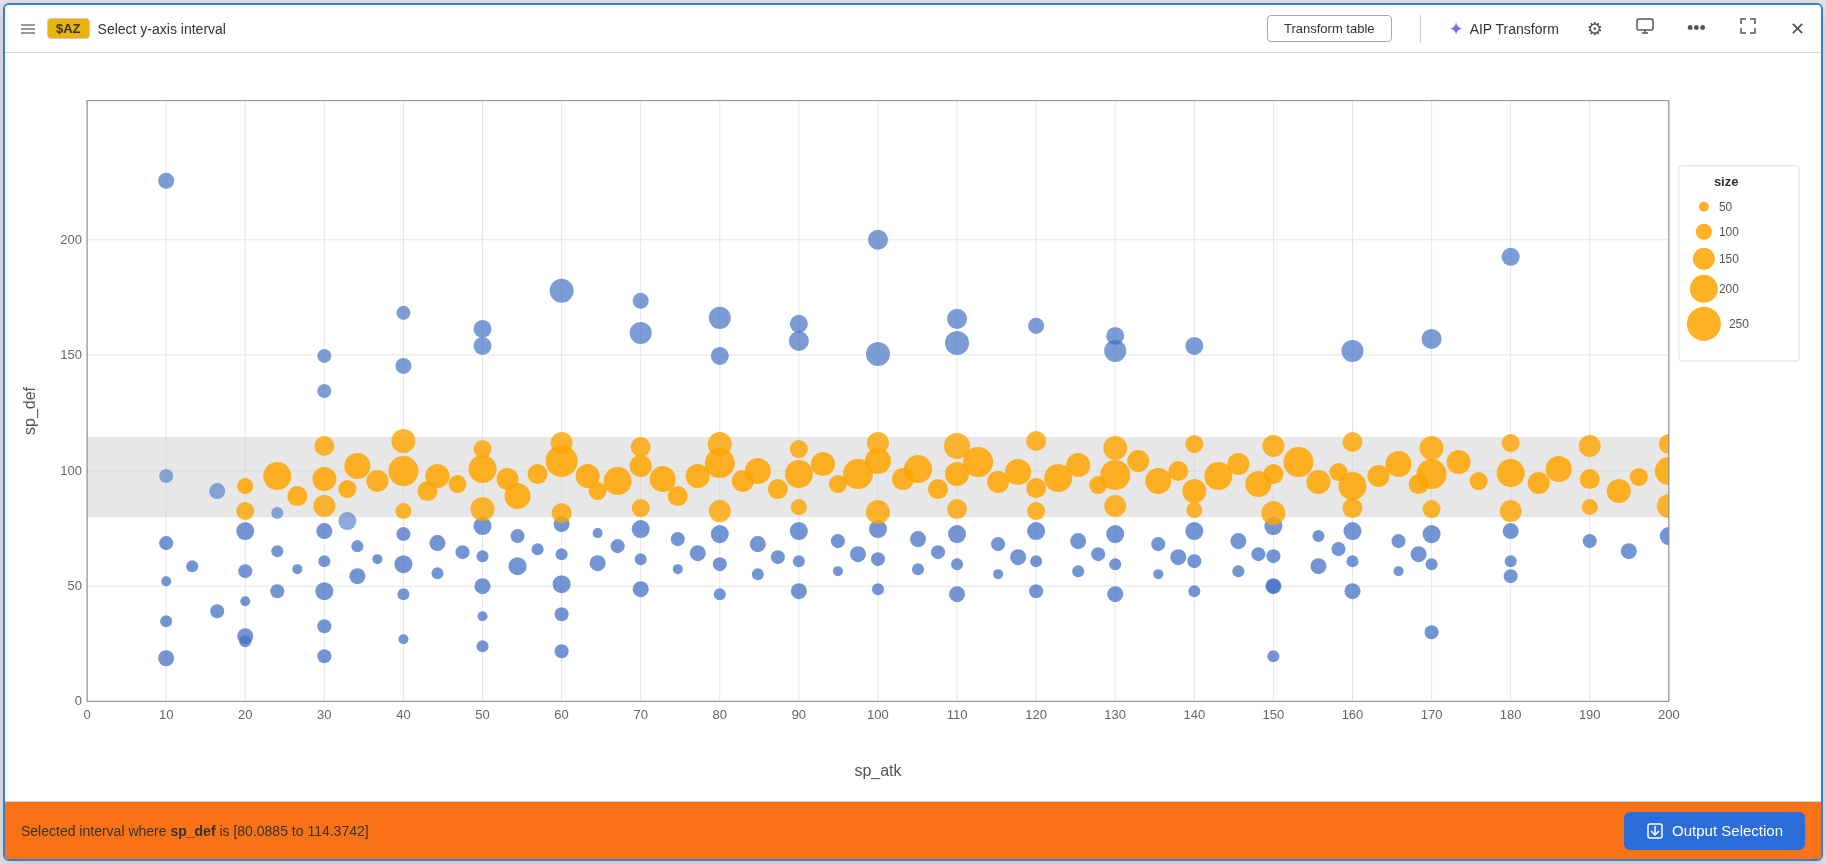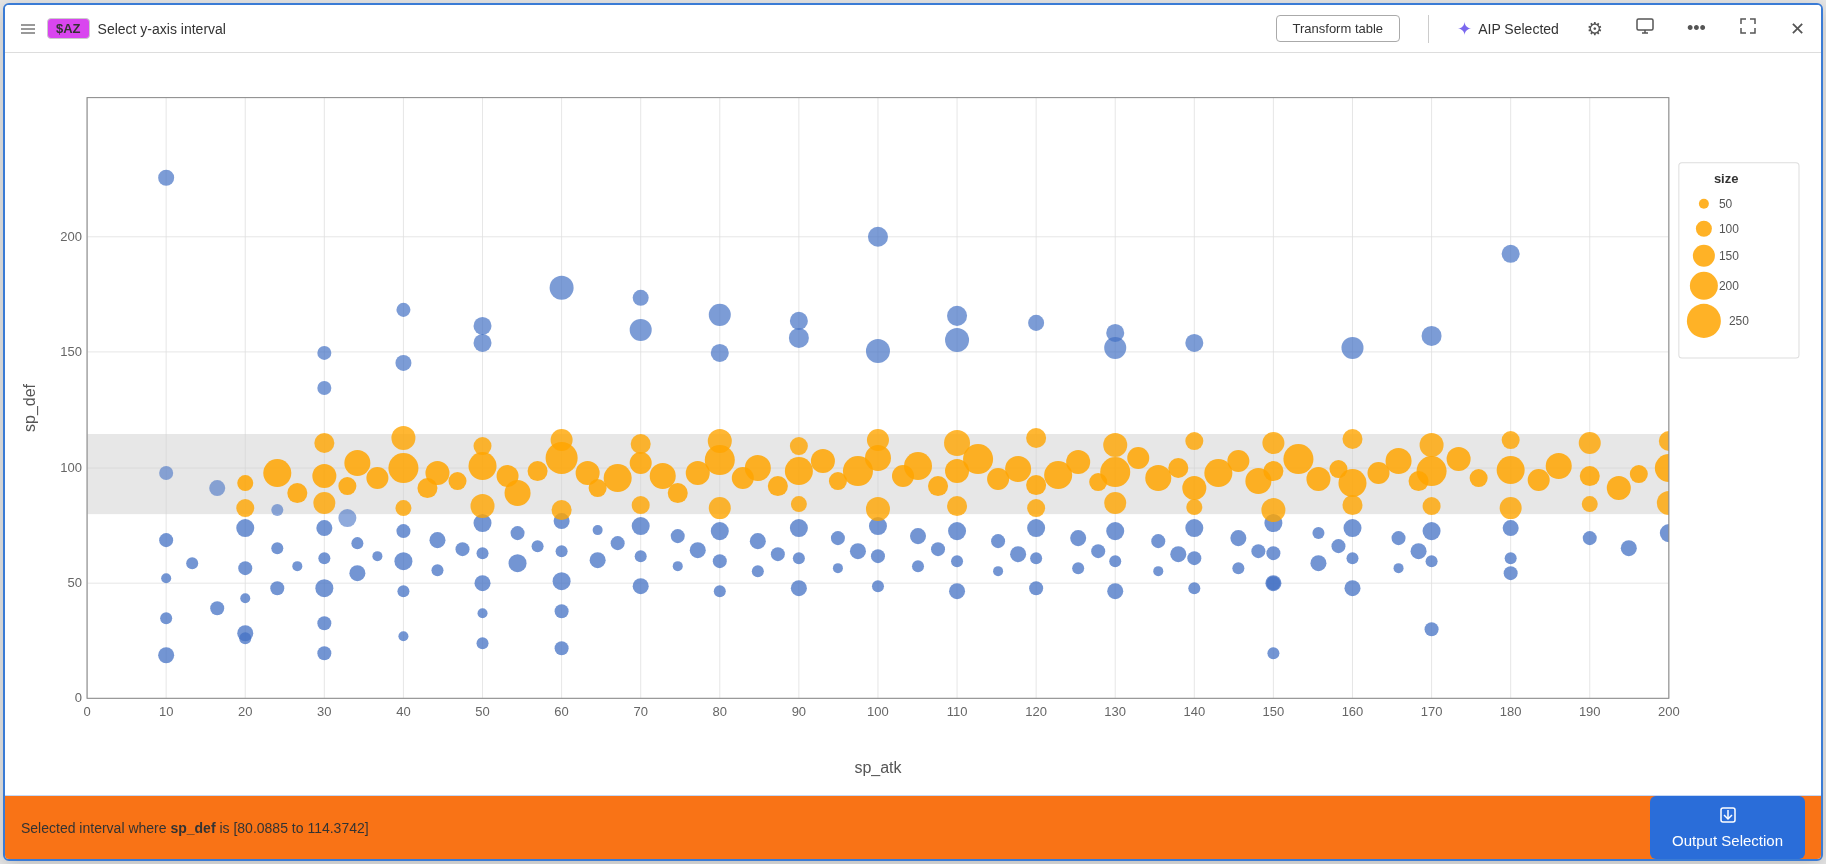--- a/index.html
+++ b/index.html
@@ -25,21 +25,21 @@
       border-bottom: 1px solid #ddd;
       background: #fff;
       min-height: 48px;
       gap: 8px;
     }
     .drag-handle {
       display: flex; flex-direction: column; gap: 2px; padding: 4px; cursor: grab;
     }
     .drag-handle span { display: block; width: 14px; height: 2px; background: #999; }
     .tag-badge {
-      background: #d946ef;
+      background: #eab308;
       border: 1px solid #ccc;
       border-radius: 4px;
       padding: 2px 8px;
       font-size: 13px;
       font-weight: 600;
       color: #333;
     }
     .header-title {
       font-size: 14px;
       font-weight: 400;
@@ -104,21 +104,20 @@
       color: #fff;
       border: none;
       border-radius: 6px;
       padding: 10px 22px;
       font-size: 15px;
       font-weight: 500;
       cursor: pointer;
       display: flex;
       align-items: center;
       gap: 8px;
-      flex-direction: column;
     }
 
     
     #scatter-chart {
       width: 100%;
       height: 100%;
     }
   </style>
 </head>
 <body>
@@ -131,21 +130,21 @@
         <span></span>
         <span></span>
     </div>
     <span class="tag-badge">$AZ</span>
     <span class="header-title">Select y-axis interval</span>
     <div class="header-actions">
       <button class="transform-btn">Transform table</button>
       <div class="divider-v"></div>
       <button class="aip-btn">
         <span class="aip-star">✦</span>
-        <span>AIP Selected</span>
+        <span>AIP Transform</span>
       </button>
       <button class="icon-btn">
         <span>⚙</span>
       </button>
       <button class="icon-btn">
         <span>
           <svg width="20" height="20" viewBox="0 0 20 20" fill="none">
             <rect x="2" y="3" width="16" height="11" rx="1.5" stroke="#555" stroke-width="1.5"></rect>
             <line x1="7" y1="17" x2="13" y2="17" stroke="#555" stroke-width="1.5"></line>
             <line x1="10" y1="14" x2="10" y2="17" stroke="#555" stroke-width="1.5"></line>

